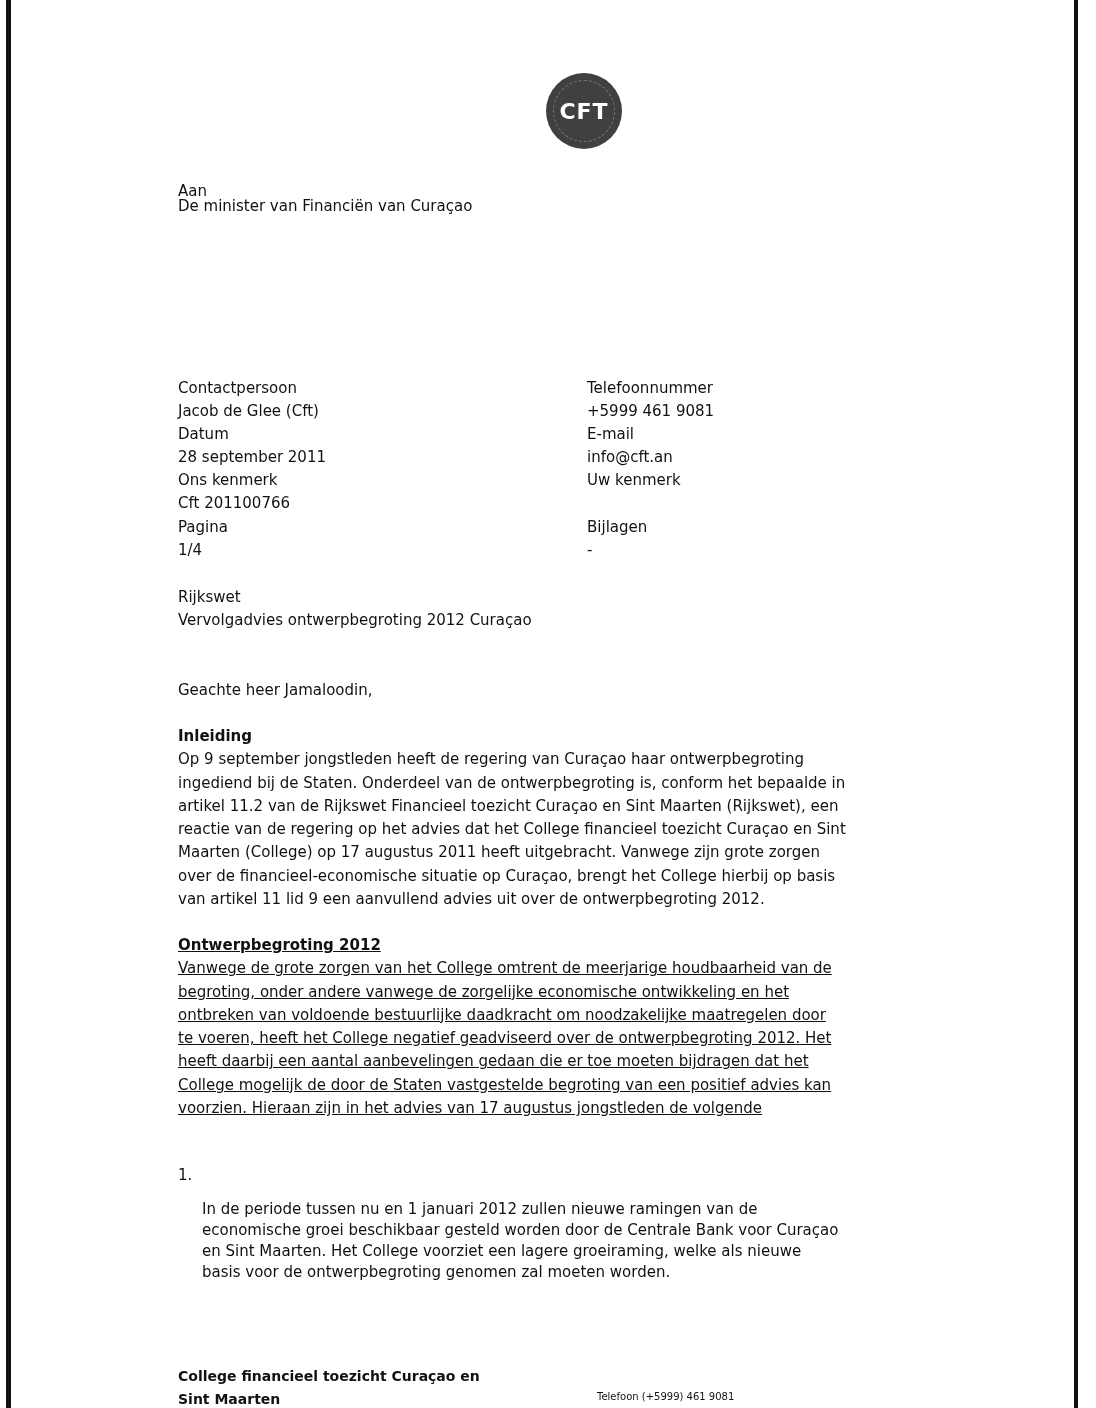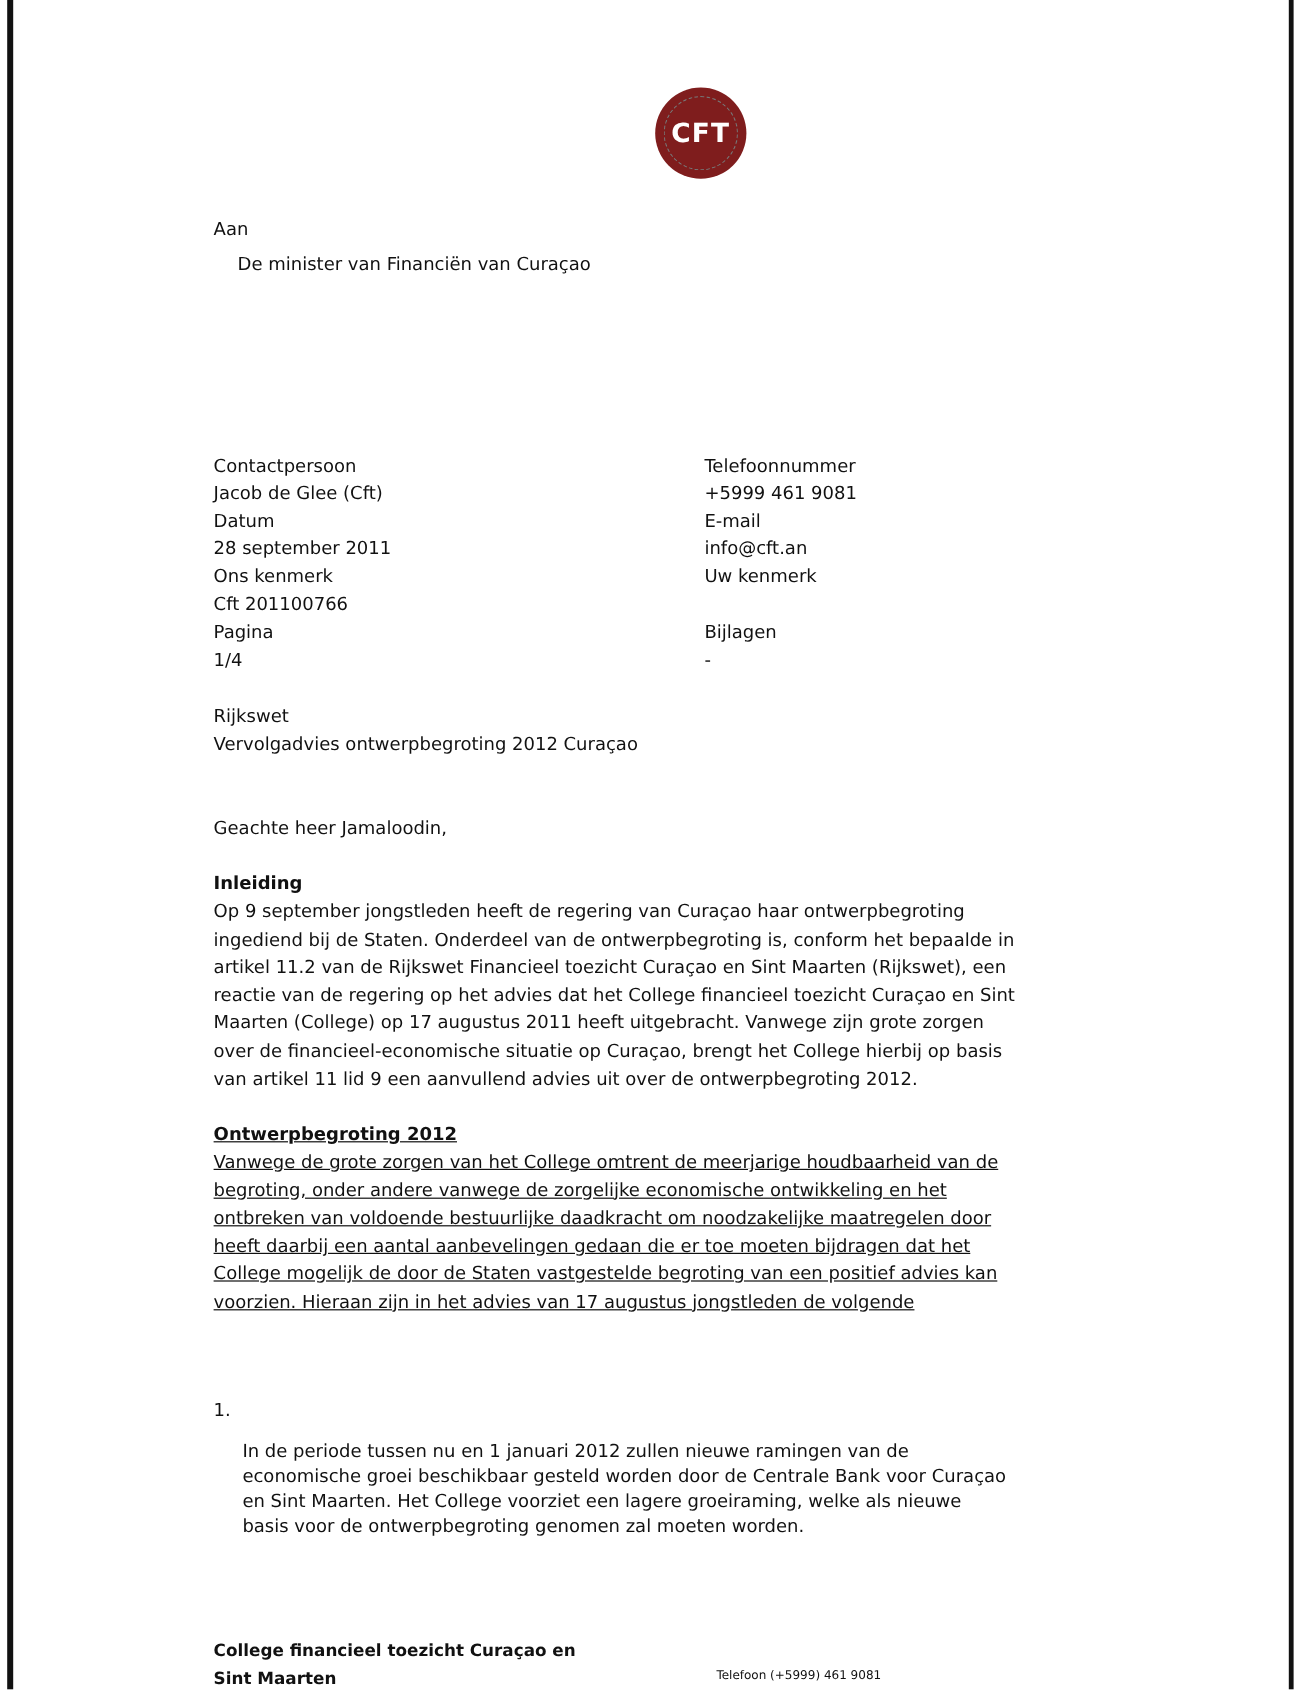--- a/index.html
+++ b/index.html
@@ -1,21 +1,21 @@
 <!DOCTYPE html>
 <html><head>
 <meta charset="utf-8">
 <style>
   html, body { margin:0; padding:0; background:#fff; }
   body { width:1096px; height:1408px; position:relative; overflow:hidden;
          font-family:"DejaVu Sans", sans-serif; color:#111; font-size:15px; }
   .edge-left { position:absolute; left:6px; top:0; width:5px; height:1408px; background:#111; }
   .edge-right { position:absolute; left:1074px; top:0; width:4px; height:1408px; background:#111; }
   .logo { position:absolute; left:546px; top:73px; width:76px; height:76px; border-radius:50%;
-          background:#7f1d1d; color:#fff; display:flex; align-items:center; justify-content:center;
+          background:#404040; color:#fff; display:flex; align-items:center; justify-content:center;
           font-family:"DejaVu Sans", sans-serif; font-size:22px; font-weight:bold; letter-spacing:1px; }
   .logo::after { content:""; position:absolute; inset:7px; border-radius:50%; border:1px dashed #777; }
   .abs { position:absolute; white-space:nowrap; line-height:23px; }
   .col-left { left:178px; }
   .col-right { left:587px; }
   .body-block { position:absolute; left:178px; width:720px; line-height:23.3px; }
   .heading { font-weight:bold; }
   .para-line { white-space:nowrap; }
   .list { position:absolute; left:178px; width:720px; line-height:21px; }
   .list-num { position:absolute; left:0; }
@@ -27,21 +27,21 @@
 <body>
 
 <div class="edge-left"></div>
 <div class="edge-right"></div>
 
 <div class="logo">
     <span>CFT</span>
   </div>
 
 <div class="abs col-left" style="top:180px;">Aan</div>
-<div class="abs col-left" style="top:209px;margin-left:20px;">De minister van Financiën van Curaçao</div>
+<div class="abs col-left" style="top:195px;">De minister van Financiën van Curaçao</div>
 
 <div>
   <div class="abs col-left" style="top:377px;">Contactpersoon</div>
   <div class="abs col-left" style="top:400px;">Jacob de Glee (Cft)</div>
   <div class="abs col-left" style="top:423px;">Datum</div>
   <div class="abs col-left" style="top:446px;">28 september 2011</div>
   <div class="abs col-left" style="top:469px;">Ons kenmerk</div>
   <div class="abs col-left" style="top:492px;">Cft 201100766</div>
   <div class="abs col-left" style="top:516px;">Pagina</div>
   <div class="abs col-left" style="top:539px;">1/4</div>
@@ -72,20 +72,21 @@
   <div class="para-line">Maarten (College) op 17 augustus 2011 heeft uitgebracht. Vanwege zijn grote zorgen</div>
   <div class="para-line">over de financieel-economische situatie op Curaçao, brengt het College hierbij op basis</div>
   <div class="para-line">van artikel 11 lid 9 een aanvullend advies uit over de ontwerpbegroting 2012.</div>
 </div>
 
 <div class="body-block" style="top:934px;text-decoration:underline;">
   <div class="heading">Ontwerpbegroting 2012</div>
   <div class="para-line">Vanwege de grote zorgen van het College omtrent de meerjarige houdbaarheid van de</div>
   <div class="para-line">begroting, onder andere vanwege de zorgelijke economische ontwikkeling en het</div>
   <div class="para-line">ontbreken van voldoende bestuurlijke daadkracht om noodzakelijke maatregelen door</div>
+  <div class="para-line">te voeren, heeft het College negatief geadviseerd over de ontwerpbegroting 2012. Het</div>
   <div class="para-line">heeft daarbij een aantal aanbevelingen gedaan die er toe moeten bijdragen dat het</div>
   <div class="para-line">College mogelijk de door de Staten vastgestelde begroting van een positief advies kan</div>
   <div class="para-line">voorzien. Hieraan zijn in het advies van 17 augustus jongstleden de volgende</div>
 </div>
 
 <div class="list" style="top:1165px; height:90px;">
   <div class="list-num" style="top:0;">1.</div>
   <div class="list-text" style="top:0;">In de periode tussen nu en 1 januari 2012 zullen nieuwe ramingen van de</div>
   <div class="list-text" style="top:21px;">economische groei beschikbaar gesteld worden door de Centrale Bank voor Curaçao</div>
   <div class="list-text" style="top:42px;">en Sint Maarten. Het College voorziet een lagere groeiraming, welke als nieuwe</div>

